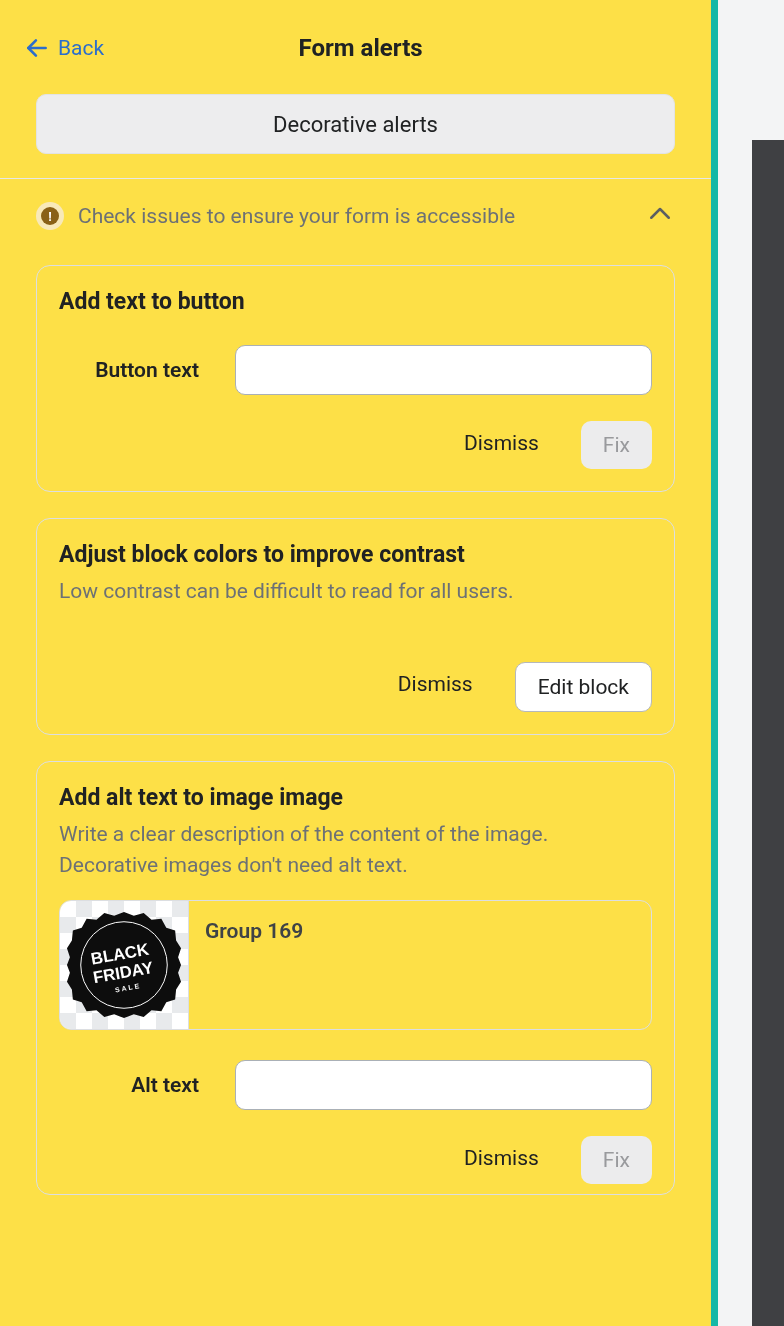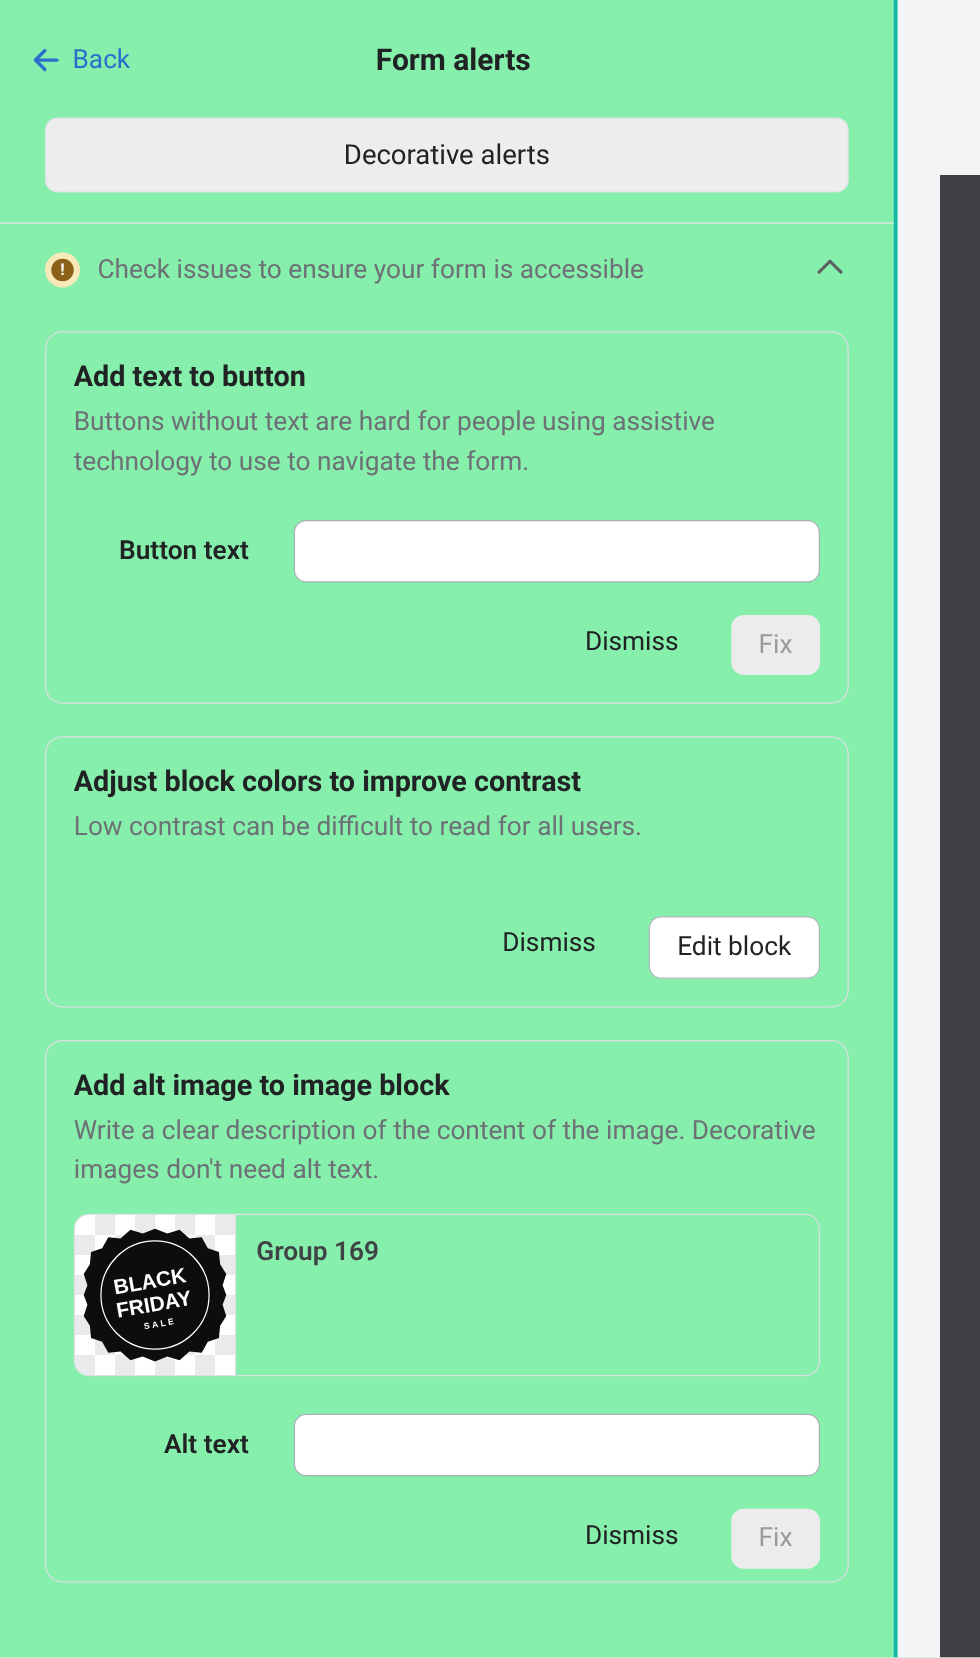--- a/index.html
+++ b/index.html
@@ -3,22 +3,22 @@
 <meta charset="utf-8">
 <style>
   * { box-sizing: border-box; margin: 0; padding: 0; }
   html, body { width: 784px; height: 1326px; font-family: -apple-system, BlinkMacSystemFont, "Segoe UI", Roboto, sans-serif; background: #f3f4f5; }
   .outer { width: 784px; height: 1326px; position: relative; }
   .panel {
     position: absolute;
     left: 0; top: 0;
     width: 718px;
     height: 1326px;
-    background: #86efac;
-    border-right: 3px solid #14b8a6;
+    background: #fde047;
+    border-right: 7px solid #14b8a6;
     overflow: hidden;
   }
   .right-strip {
     position: absolute;
     left: 752px;
     top: 140px;
     width: 32px;
     height: 1186px;
     background: #3f4043;
   }
@@ -250,42 +250,41 @@
       <div class="accessibility-text">Check issues to ensure your form is accessible</div>
       <div class="chevron">
         <svg width="30" height="30" viewBox="0 0 24 24" fill="none" stroke="#5c5f62" stroke-width="2" stroke-linecap="round" stroke-linejoin="round">
             <polyline points="5,15 12,8 19,15"></polyline>
           </svg>
       </div>
     </div>
 
     <div class="card">
       <div class="card-title">Add text to button</div>
-      <div class="card-desc">Buttons without text are hard for people using assistive technology to use to navigate the form.</div>
       <div class="field-row">
         <div class="field-label">Button text</div>
         <input class="text-input" type="text" value="" style="">
       </div>
       <div class="actions">
         <div class="link-btn">Dismiss</div>
         <div class="btn btn-disabled">Fix</div>
       </div>
     </div>
 
     <div class="card">
       <div class="card-title">Adjust block colors to improve contrast</div>
       <div class="card-desc" style="margin-bottom:54px">Low contrast can be difficult to read for all users.</div>
       <div class="actions">
         <div class="link-btn">Dismiss</div>
         <div class="btn btn-outline">Edit block</div>
       </div>
     </div>
 
     <div class="card last">
-      <div class="card-title">Add alt image to image block</div>
+      <div class="card-title">Add alt text to image image</div>
       <div class="card-desc">Write a clear description of the content of the image. Decorative images don't need alt text.</div>
 
       <div class="image-card">
         <div class="image-thumb">
           <div class="checker"></div>
           <svg class="badge-svg" width="118" height="118" viewBox="0 0 120 120">
             <g transform="translate(60,60)">
               <path fill="#0d0d0d" d="M0,-54 L10,-50 L20,-53 L28,-46 L38,-47 L43,-38 L52,-35 L53,-25 L58,-17 L55,-8 L58,0 L55,8 L58,17 L53,25 L52,35 L43,38 L38,47 L28,46 L20,53 L10,50 L0,54 L-10,50 L-20,53 L-28,46 L-38,47 L-43,38 L-52,35 L-53,25 L-58,17 L-55,8 L-58,0 L-55,-8 L-58,-17 L-53,-25 L-52,-35 L-43,-38 L-38,-47 L-28,-46 L-20,-53 L-10,-50 Z"></path>
               <circle r="44" fill="none" stroke="#fff" stroke-width="1"></circle>
               <text text-anchor="middle" transform="rotate(-10)" fill="#fff" font-family="Arial" font-weight="800">

